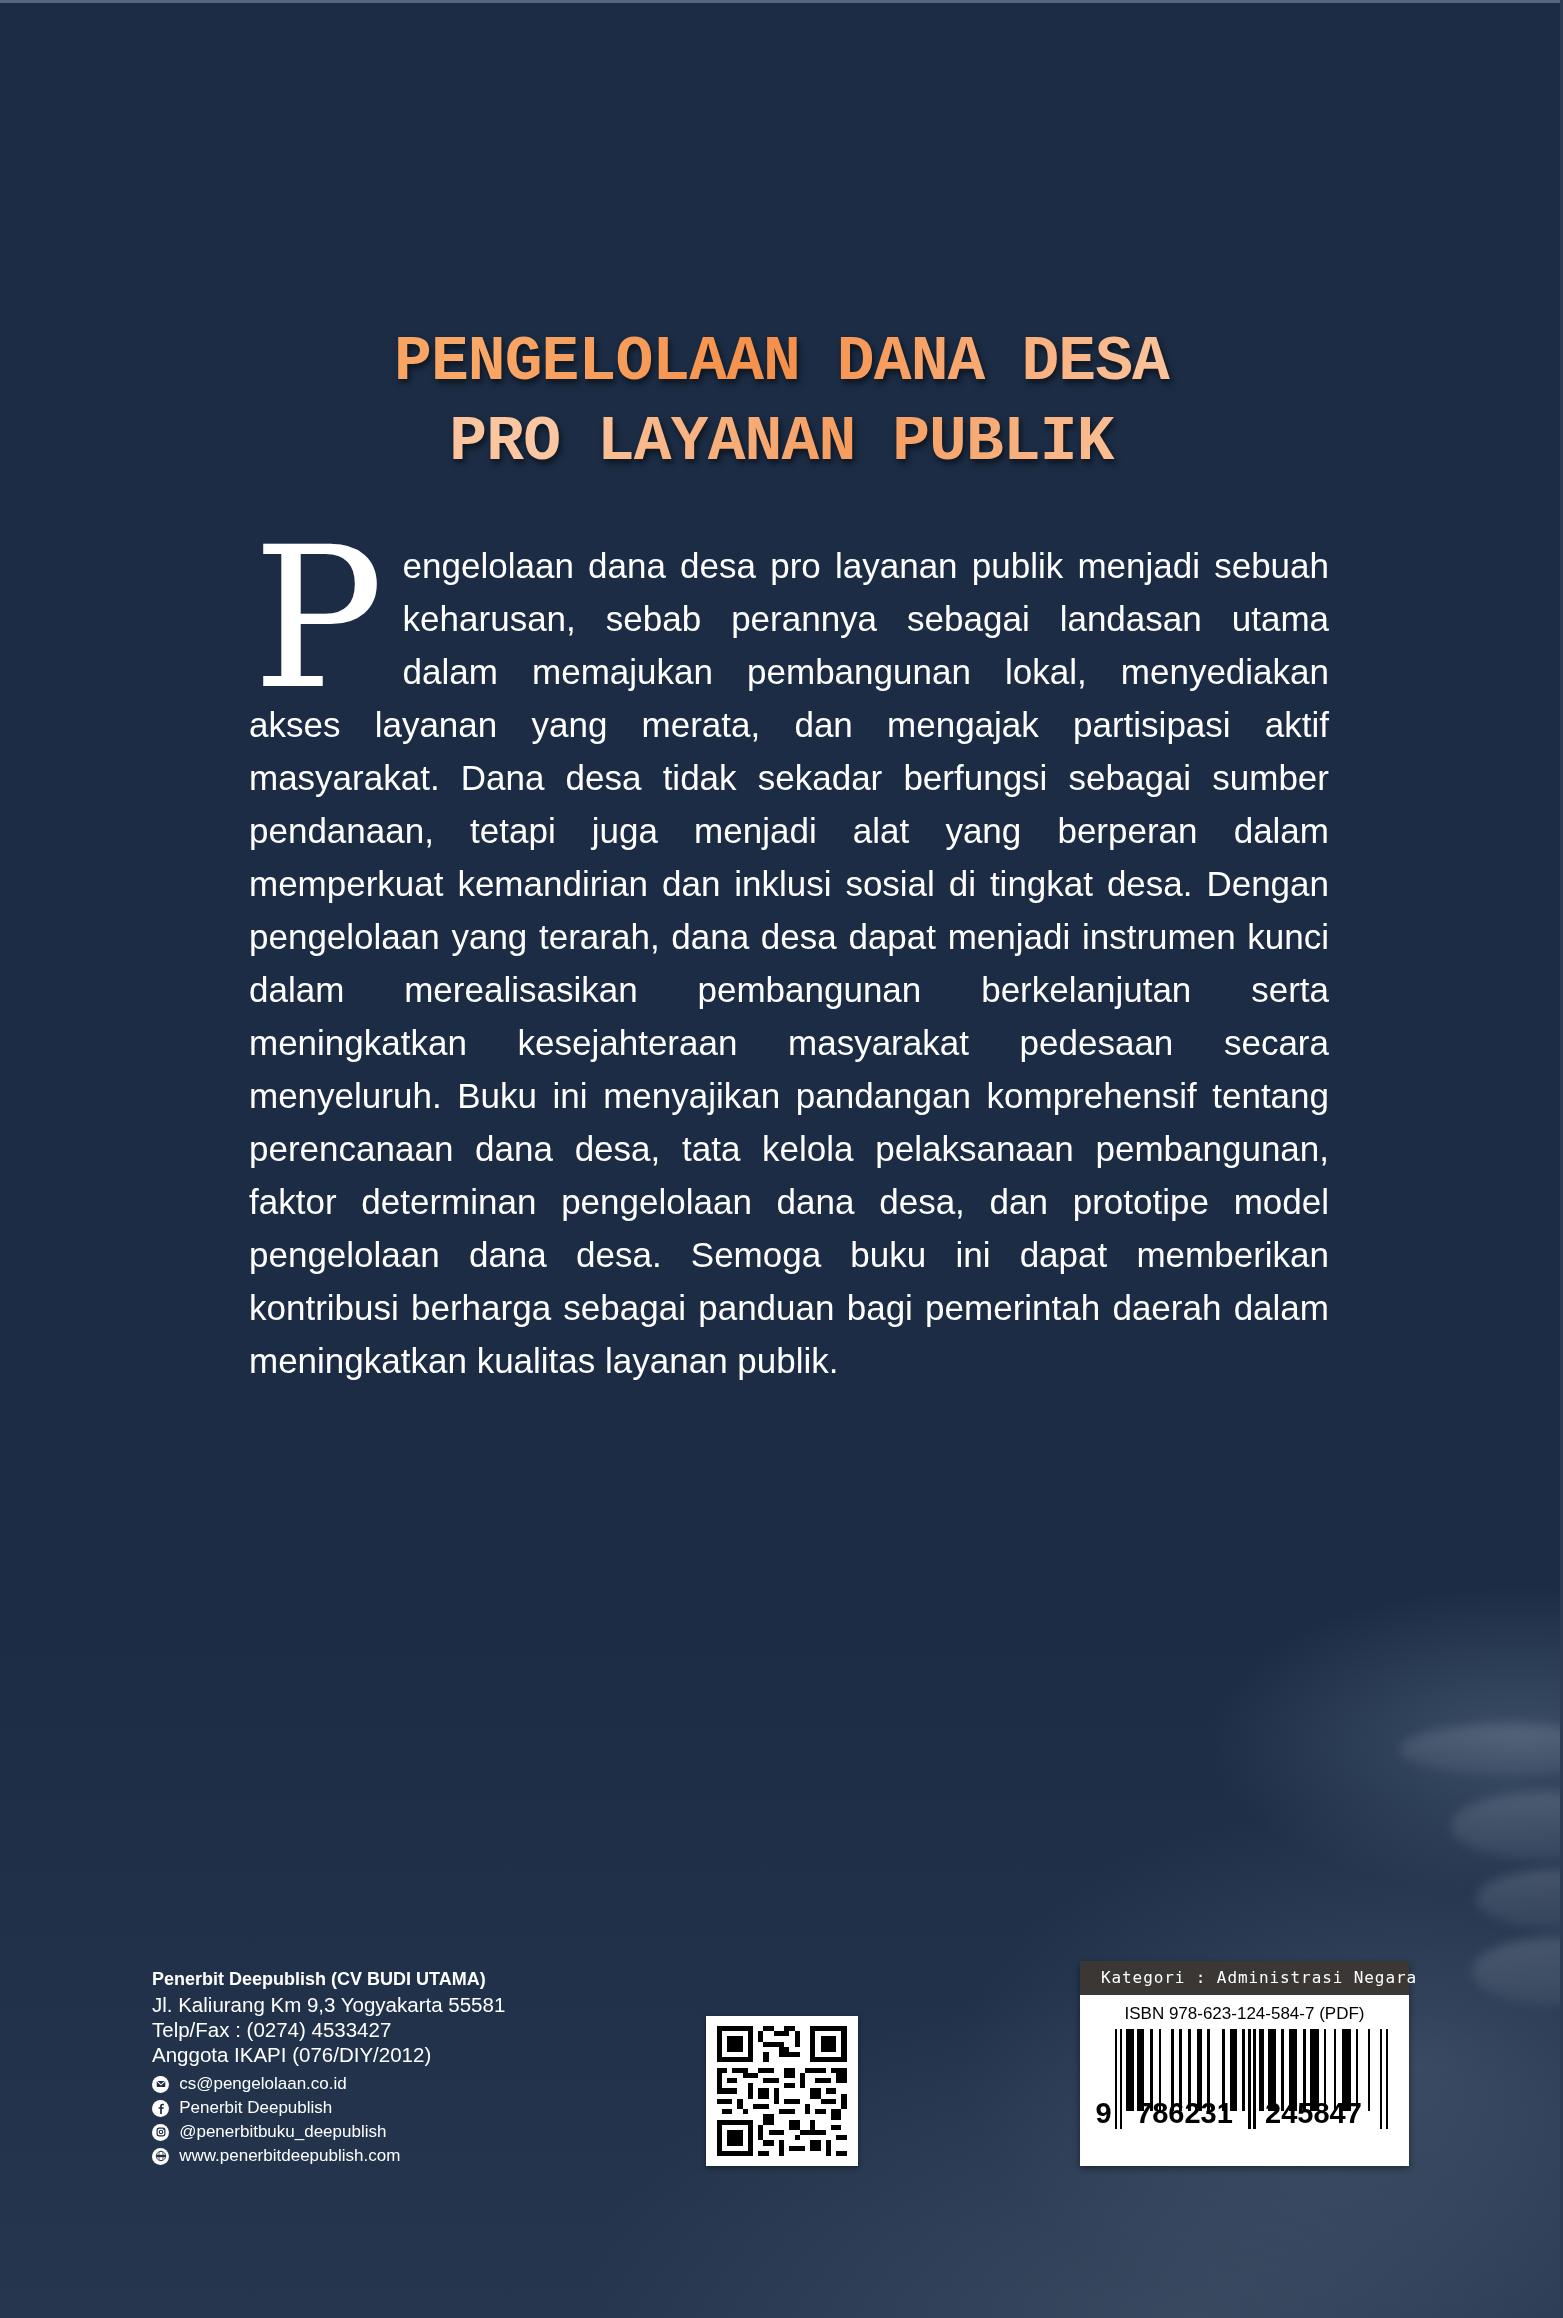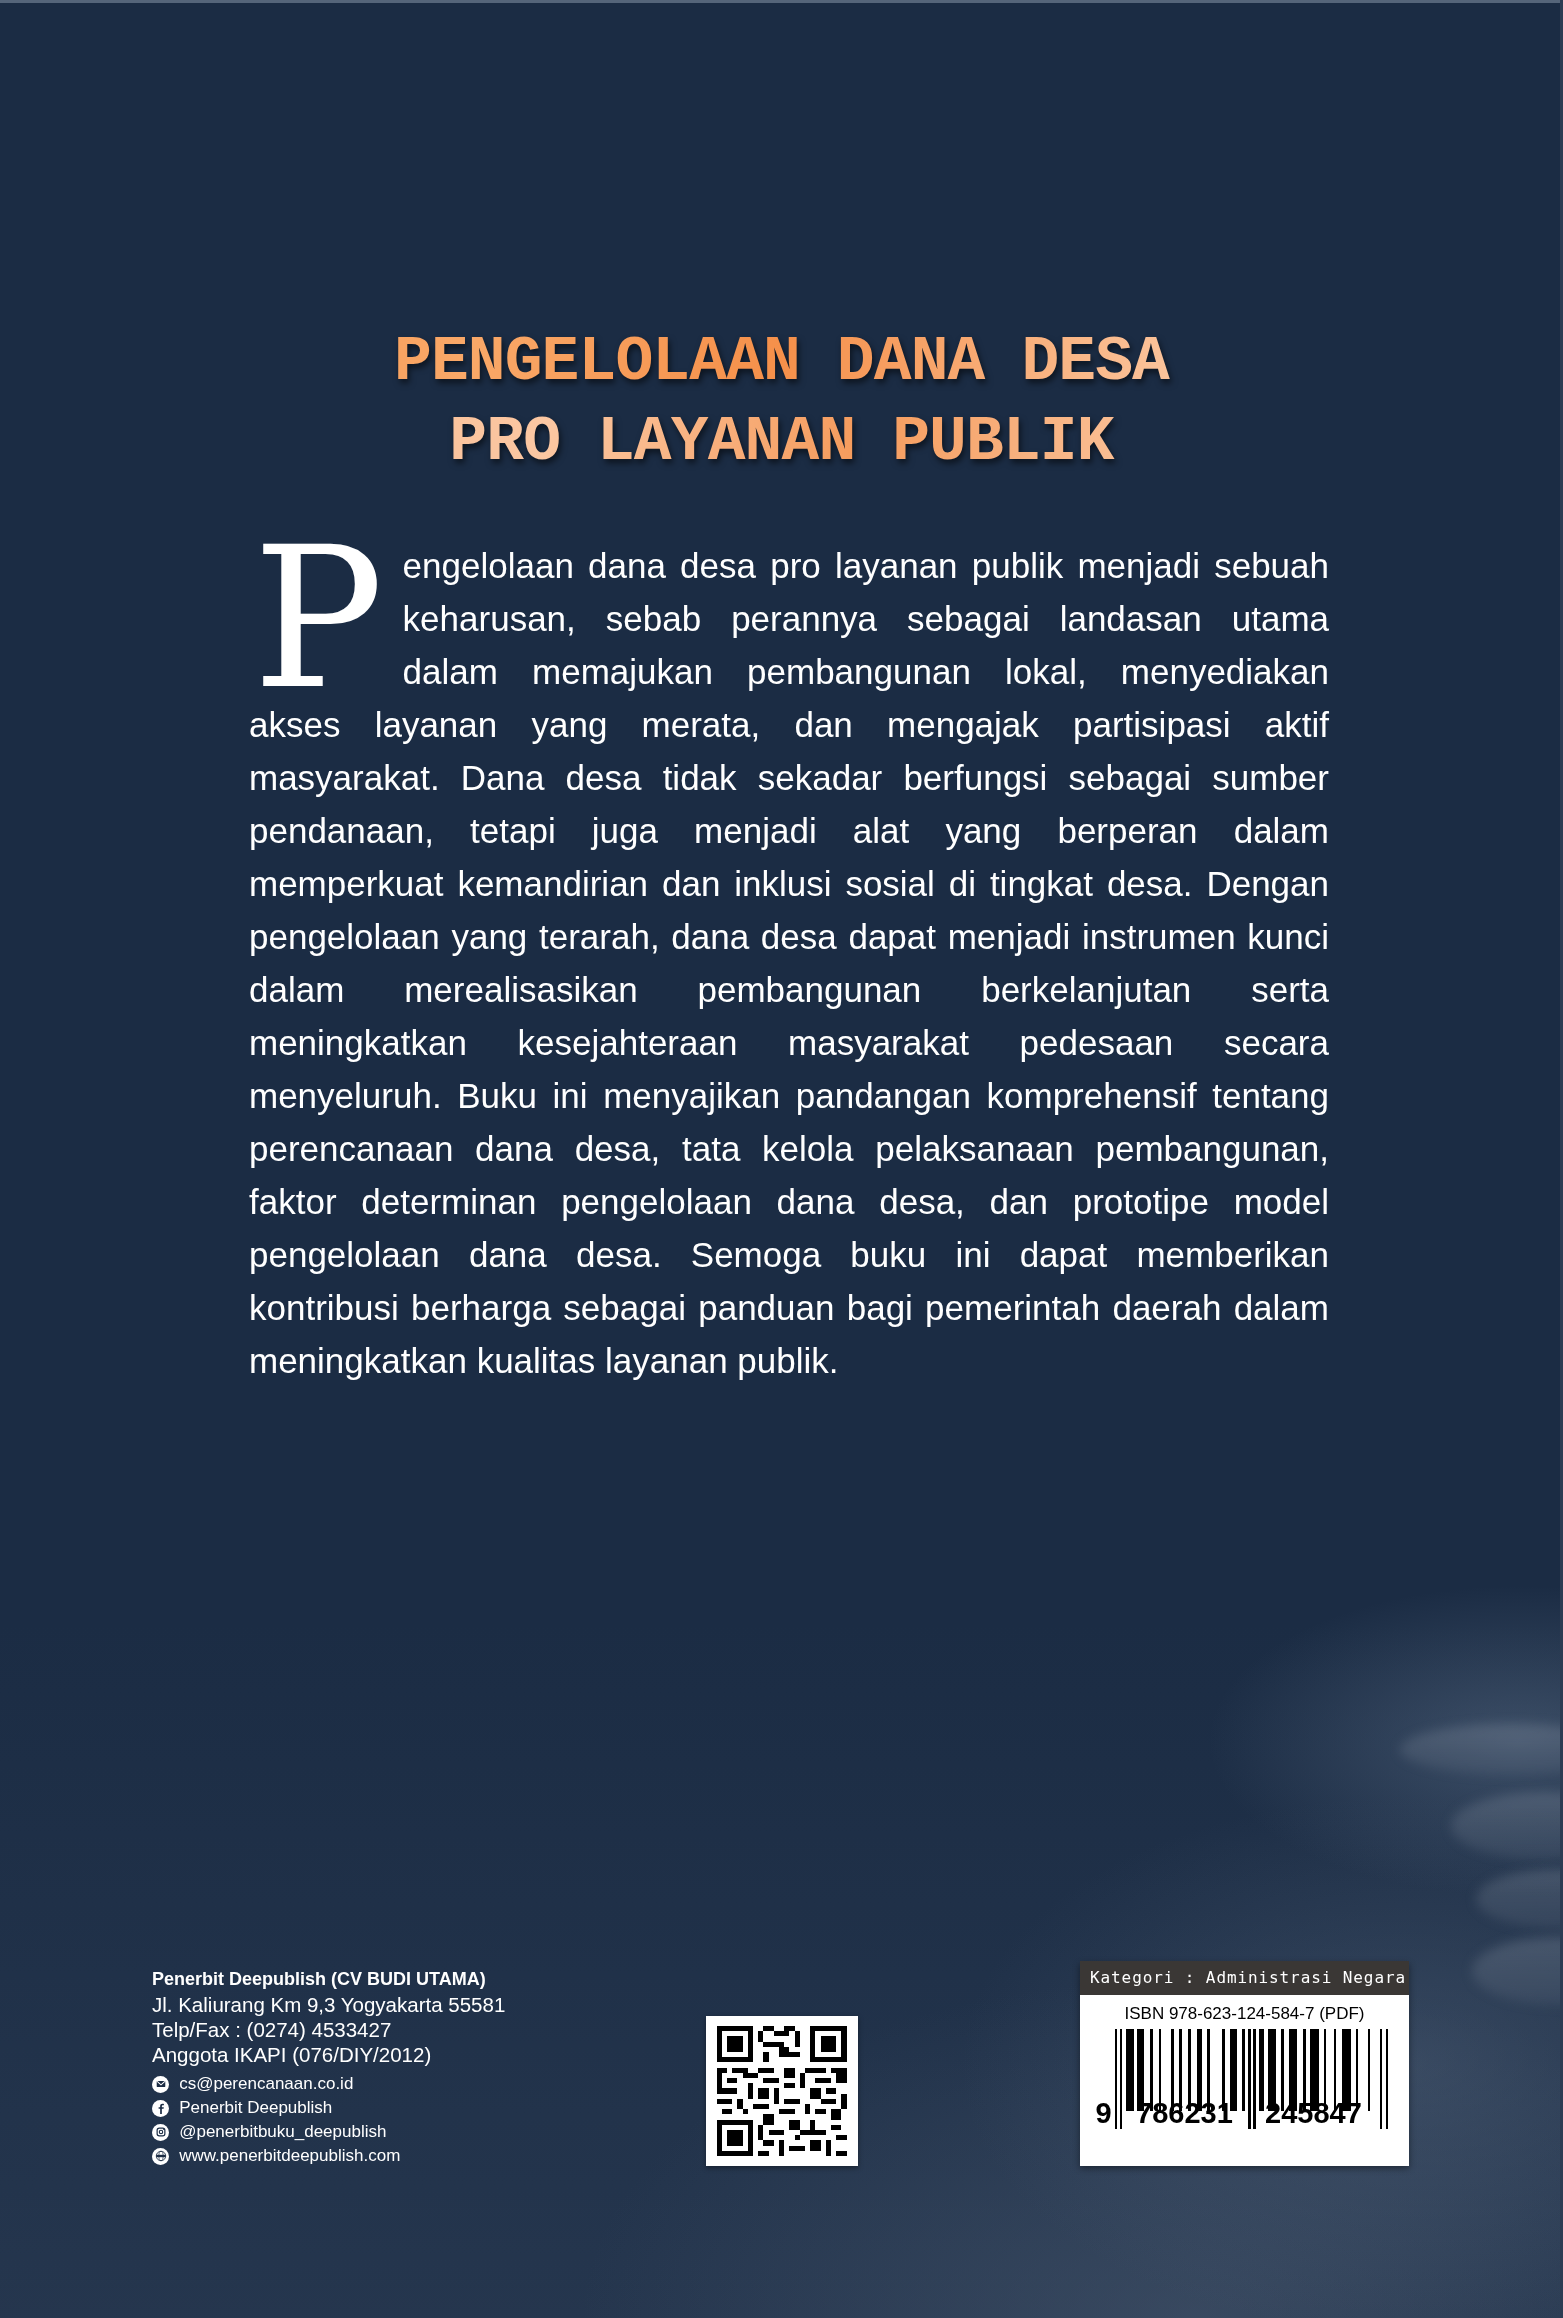--- a/index.html
+++ b/index.html
@@ -73,21 +73,21 @@
   }
   .qr svg { position: absolute; left: 10.2px; top: 10.2px; width: 131px; height: 130px; }
 
   .isbn-box {
     position: absolute; left: 1080px; top: 1961px; width: 329px; height: 205px;
     box-shadow: 0 2.6px 6.8px rgba(0,0,0,0.45);
   }
   .isbn-cat {
     height: 34px; background: #3a3735; color: #ffffff;
     font-family: "DejaVu Sans Mono", monospace; font-size: 16px; line-height: 34px;
-    padding-left: 10px; letter-spacing: 0.9px; white-space: nowrap;
+    padding-left: 21px; letter-spacing: 0.9px; white-space: nowrap;
   }
   .isbn-white { height: 171px; background: #ffffff; position: relative; padding-left: 16px; }
   .isbn-text {
     position: absolute; left: 0; width: 100%; top: 8.5px; text-align: center;
     color: #000; font-size: 17px; font-family: "Liberation Sans", sans-serif;
   }
   .barcode { position: absolute; left: 34px; top: 34px; width: 290px; height: 119px; }
   .bc-digits {
     position: absolute; top: 101px; color: #000; font-weight: bold;
     font-family: "Liberation Sans", sans-serif; font-size: 29px; line-height: 34px;
@@ -119,21 +119,21 @@
   <div class="pub-line">Telp/Fax : (0274) 4533427</div>
   <div class="pub-line">Anggota IKAPI (076/DIY/2012)</div>
   <div class="contacts">
     <div class="contact">
       <span class="ic">
         <svg viewBox="0 0 14 14">
             <rect x="2" y="3.5" width="10" height="7" rx="1" fill="#1b2c44"></rect>
             <path d="M2.5 4 L7 8 L11.5 4" stroke="#fff" stroke-width="1.2" fill="none"></path>
           </svg>
       </span>
-      <span>cs@perencanaan.co.id</span>
+      <span>cs@pengelolaan.co.id</span>
     </div>
     <div class="contact">
       <span class="ic">
         <svg viewBox="0 0 14 14">
             <path d="M8 14 V8 H10 L10.3 6 H8 V4.8 C8 4.2 8.3 3.9 8.9 3.9 H10.4 V2.2 C10 2.1 9.4 2 8.7 2 C7.1 2 6 3 6 4.6 V6 H4.2 V8 H6 V14 Z" fill="#1b2c44"></path>
           </svg>
       </span>
       <span>Penerbit Deepublish</span>
     </div>
     <div class="contact">

